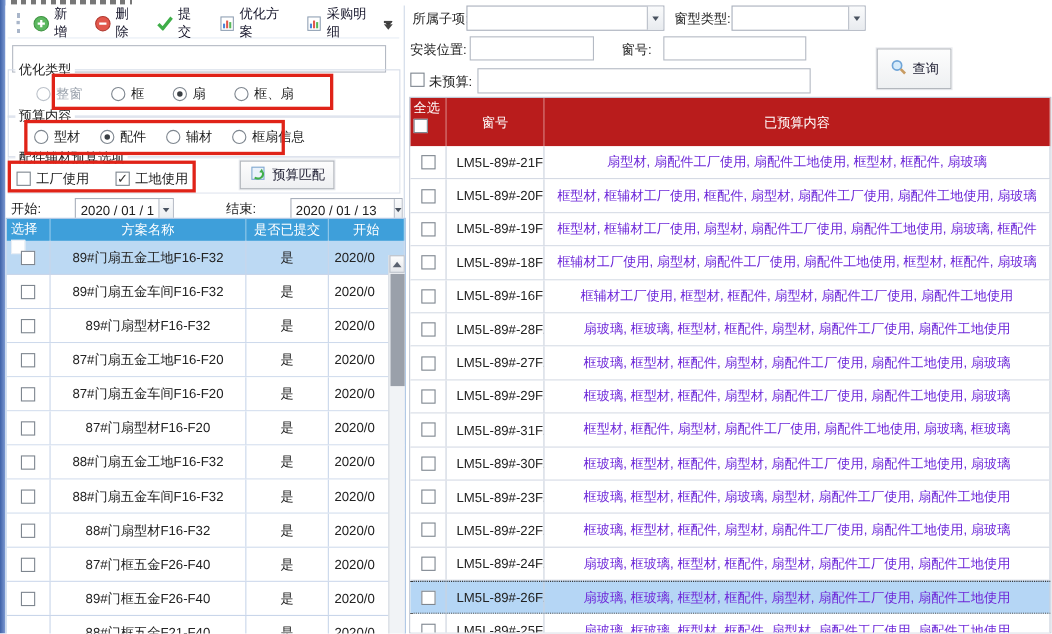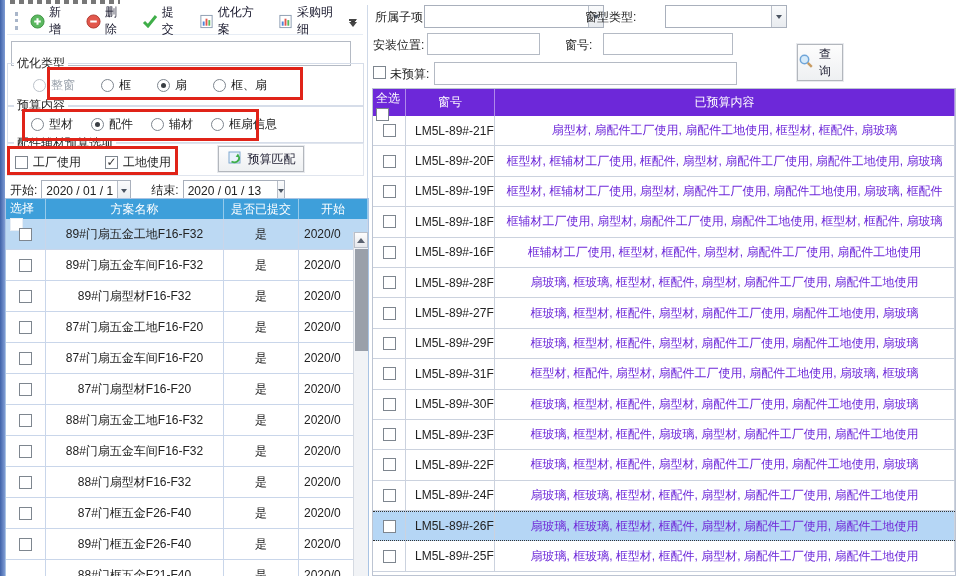--- a/index.html
+++ b/index.html
@@ -51,23 +51,23 @@
   .opt-row{position:absolute;left:28px;top:70px;width:330px;display:flex;gap:26px;align-items:center;height:20px;}
   .budget-row{position:absolute;left:26px;top:109px;width:330px;display:flex;gap:18px;align-items:center;height:20px;}
   .chk-row{position:absolute;left:10px;top:148px;display:flex;gap:24px;align-items:center;height:18px;}
 
   .red-rect{position:absolute;border:3px solid #e02318;pointer-events:none;z-index:6;}
 
   .btn{display:flex;align-items:center;justify-content:center;gap:5px;
        background:linear-gradient(#fdfdfd,#eef0f2);border:1px solid #b3b7bd;box-shadow:0 0 0 1px #e8eaee;
        color:#1a1a2e;}
   .match-btn{position:absolute;left:213px;top:141px;width:86px;height:26px;}
-  .query-btn{position:absolute;left:797px;top:44px;width:46px;height:37px;}
-
-  .date-row{position:absolute;left:5px;top:174px;width:356px;height:23px;display:flex;align-items:center;}
+  .query-btn{position:absolute;left:797px;top:44px;width:68px;height:37px;}
+
+  .date-row{position:absolute;left:5px;top:174px;width:356px;height:23px;display:flex;align-items:center;justify-content:space-between;}
   .date-label{margin-right:4px;}
   .date-input{height:22px;border:1px solid #a9b0bc;background:#fff;display:flex;align-items:center;position:relative;}
   .date-input .dval{padding:0 4px;white-space:nowrap;}
   .dd-btn{width:15px;height:100%;border-left:1px solid #b8bec8;background:linear-gradient(#fafbfc,#e8ebef);
           display:flex;align-items:center;justify-content:center;}
   .dd-btn .tri{width:0;height:0;border-left:3px solid transparent;border-right:3px solid transparent;
           border-top:4px solid #4a5360;}
 
   
   .ltable{position:absolute;left:0px;top:193px;width:364px;height:383px;overflow:hidden;
@@ -95,21 +95,21 @@
 
   
   .rp-label{position:absolute;white-space:nowrap;}
   .combo{position:absolute;height:23px;border:1px solid #a9b0bc;background:#fff;display:flex;}
   .combo .fill{flex:1;}
   .txt{position:absolute;height:22px;border:1px solid #b4bac4;background:#fff;}
 
   
   .rtable{position:absolute;left:372px;top:88px;width:584px;height:488px;overflow:hidden;
           border:1px solid #bcc4d2;background:#fff;}
-  .rt-header{display:flex;height:27px;background:#6d28d9;color:#fff;}
+  .rt-header{display:flex;height:44px;background:#b91c1c;color:#fff;}
   .rt-header>div{border-right:1px solid rgba(255,255,255,.45);display:flex;align-items:center;justify-content:center;}
   .rc1{width:33px;flex:0 0 auto;}
   .rc2{width:89px;flex:0 0 auto;}
   .rc3{flex:1 1 auto;overflow:hidden;}
   .rt-header .rc1{flex-direction:column;align-items:flex-start;justify-content:flex-start;padding:1px 0 0 3px;gap:1px;}
   .rt-row{display:flex;height:30.4px;border-bottom:1px solid #cbd2de;background:#fff;}
   .rt-row>div{border-right:1px solid #cbd2de;display:flex;align-items:center;overflow:hidden;white-space:nowrap;}
   .rt-row .rc1{justify-content:center;}
   .rt-row .rc2{padding-left:9px;}
   .rt-row .rc3{justify-content:center;color:#6d28d9;}
@@ -387,21 +387,21 @@
 
 <div>
 
   <span class="rp-label" style="left:375px;top:9px;">所属子项:</span>
   <div class="combo" style="left:424px;top:5px;width:180px;">
     <span class="fill"></span>
     <span class="dd-btn">
         <span class="tri"></span>
       </span>
   </div>
-  <span class="rp-label" style="left:585px;top:9px;">窗型类型:</span>
+  <span class="rp-label" style="left:613px;top:9px;">窗型类型:</span>
   <div class="combo" style="left:665px;top:5px;width:122px;">
     <span class="fill"></span>
     <span class="dd-btn">
         <span class="tri"></span>
       </span>
   </div>
 
   <span class="rp-label" style="left:373px;top:37px;">安装位置:</span>
   <input class="txt" style="left: 427px; top: 33px; width: 113px;" value="">
   <span class="rp-label" style="left:565px;top:37px;">窗号:</span>

